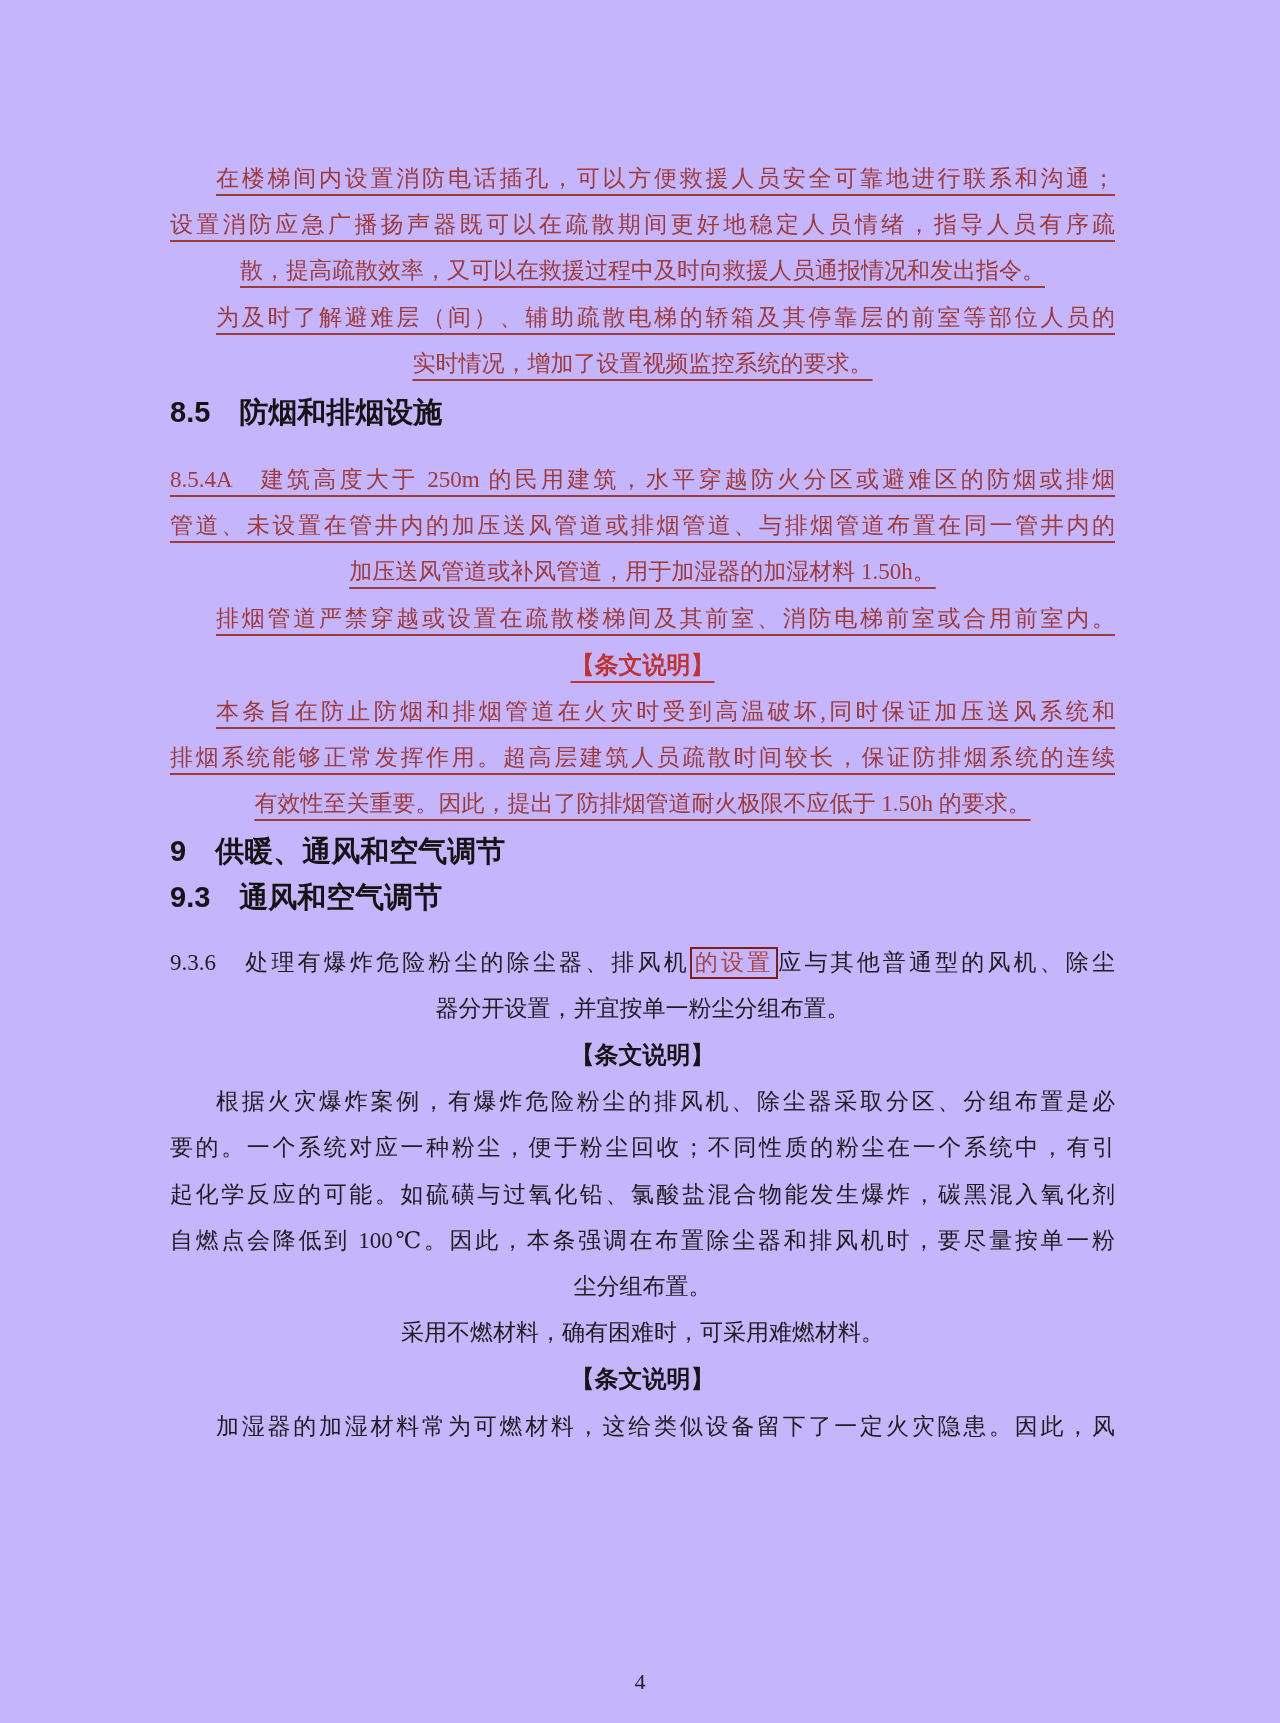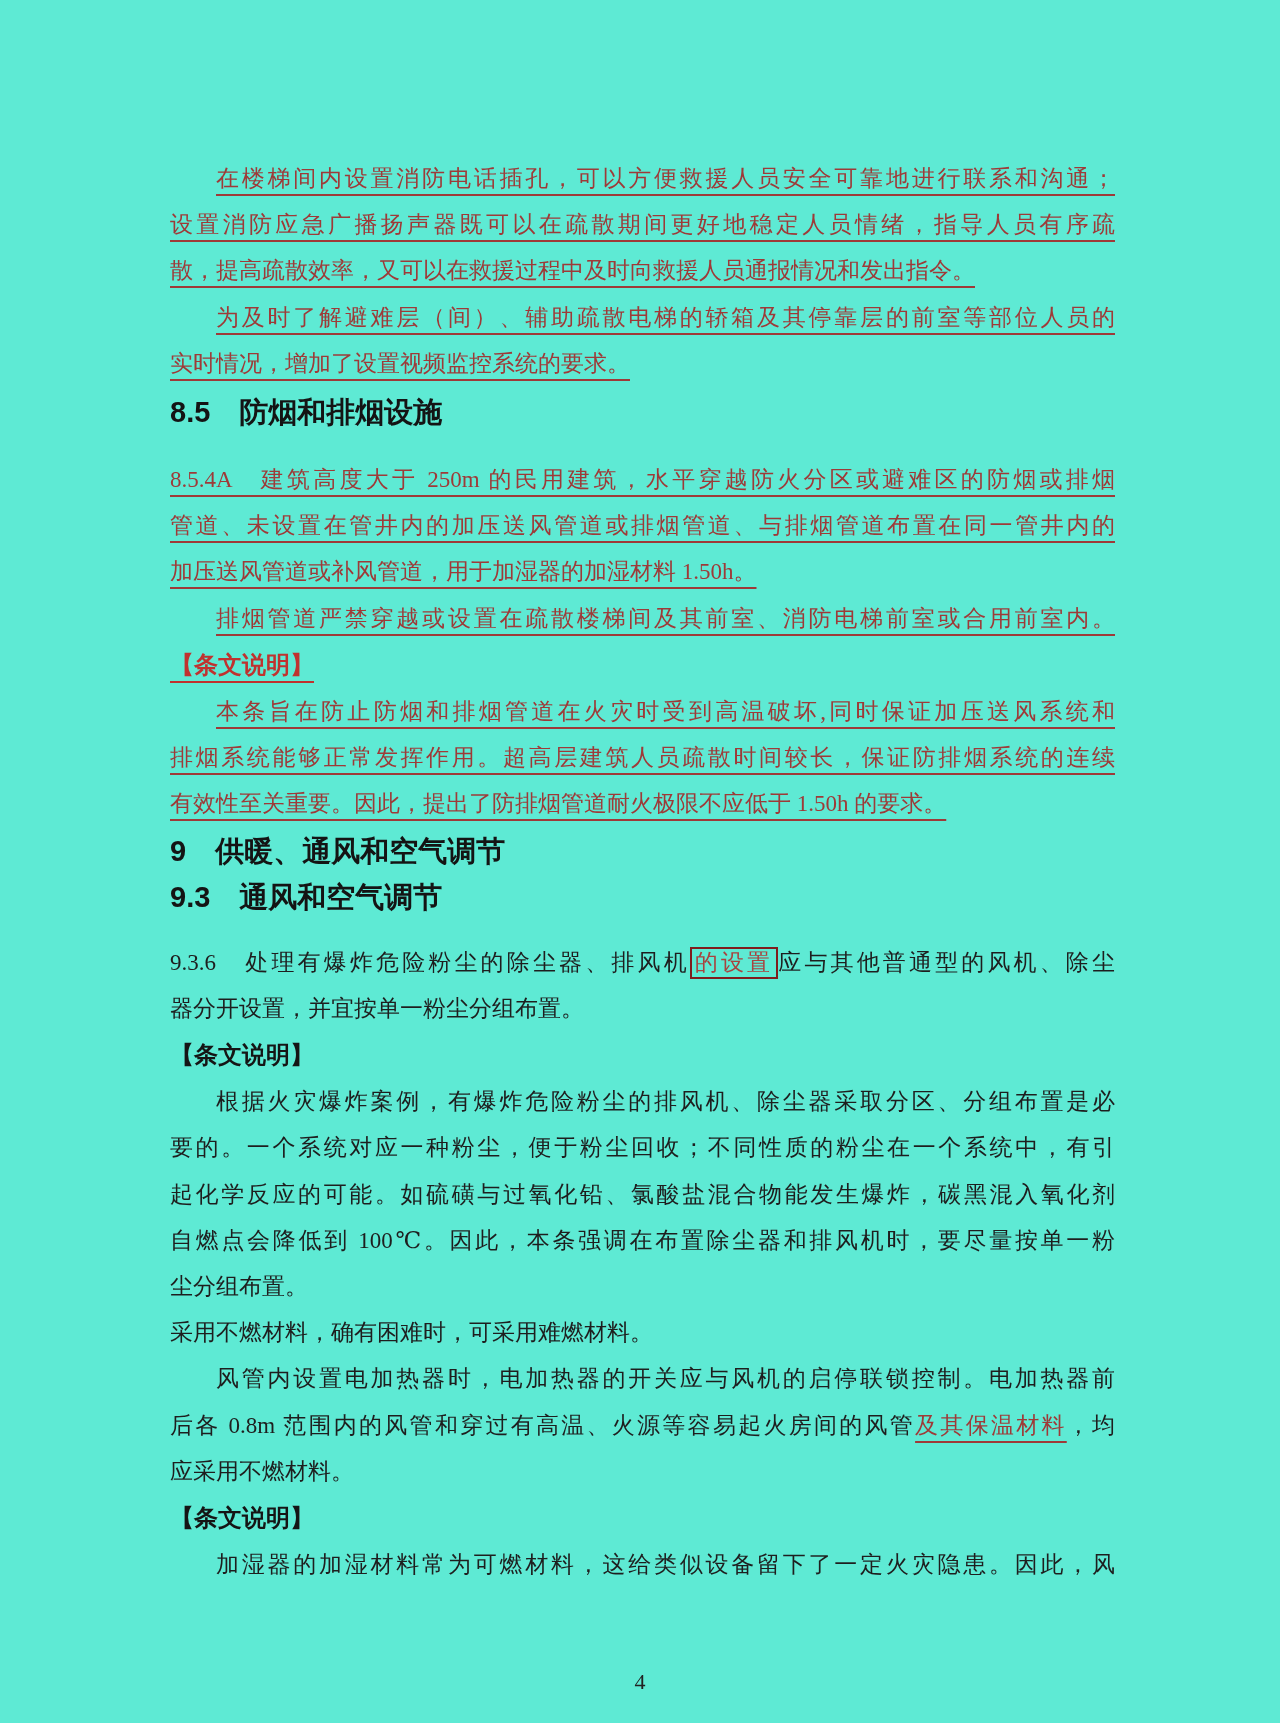--- a/index.html
+++ b/index.html
@@ -7,28 +7,29 @@
   body {
     width:1280px; height:1723px;
     font-family:"Liberation Serif","DejaVu Serif",serif;
     font-size:23px; color:#1e1e1e;
     overflow:hidden;
   }
   .page {
     position:relative;
     width:1280px; height:1723px;
     padding:156px 165px 0 170px;
-    background:#5eead4;
+    background:#c4b5fd;
   }
   .para { margin:0; }
   .line {
     display:block;
     min-height:46.2px;
     line-height:46.2px;
     white-space:normal;
+    text-align:center;
   }
   .line.justify { text-align:justify; text-align-last:justify; }
   .line.indent  { text-indent:46px; }
 
   .seg-ru {
     color:#9e3a38;
     text-decoration:underline;
     text-decoration-color:#9e3a38;
     text-decoration-thickness:1.5px;
     text-underline-offset:8px;
@@ -115,25 +116,20 @@
         <div class="line indent justify"><span class="seg-b">根据火灾爆炸案例，有爆炸危险粉尘的排风机、除尘器采取分区、分组布置是必</span></div>
         <div class="line justify"><span class="seg-b">要的。一个系统对应一种粉尘，便于粉尘回收；不同性质的粉尘在一个系统中，有引</span></div>
         <div class="line justify"><span class="seg-b">起化学反应的可能。如硫磺与过氧化铅、氯酸盐混合物能发生爆炸，碳黑混入氧化剂</span></div>
         <div class="line justify"><span class="seg-b">自燃点会降低到 100℃。因此，本条强调在布置除尘器和排风机时，要尽量按单一粉</span></div>
         <div class="line"><span class="seg-b">尘分组布置。</span></div>
       </div>
       <div class="para">
         <div class="line"><span class="seg-b">采用不燃材料，确有困难时，可采用难燃材料。</span></div>
       </div>
       <div class="para">
-        <div class="line indent justify"><span class="seg-b">风管内设置电加热器时，电加热器的开关应与风机的启停联锁控制。电加热器前</span></div>
-        <div class="line justify"><span class="seg-b">后各 0.8m 范围内的风管和穿过有高温、火源等容易起火房间的风管</span><span class="seg-ru">及其保温材料</span><span class="seg-b">，均</span></div>
-        <div class="line"><span class="seg-b">应采用不燃材料。</span></div>
-      </div>
-      <div class="para">
         <div class="line"><span class="seg-lb">【条文说明】</span></div>
       </div>
       <div class="para">
         <div class="line indent justify"><span class="seg-b">加湿器的加湿材料常为可燃材料，这给类似设备留下了一定火灾隐患。因此，风</span></div>
       </div>
     </div>
   <div class="footer">4</div>
 </div>
 
 </body></html>

